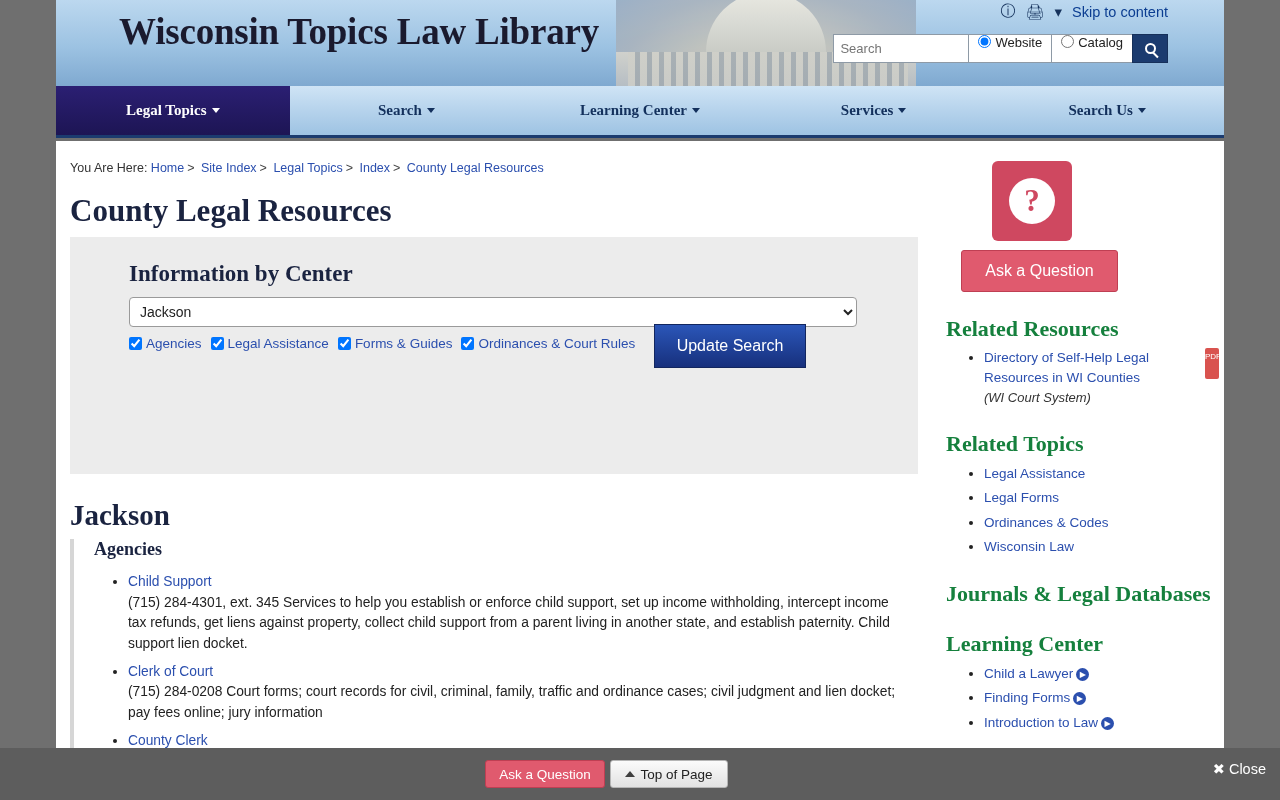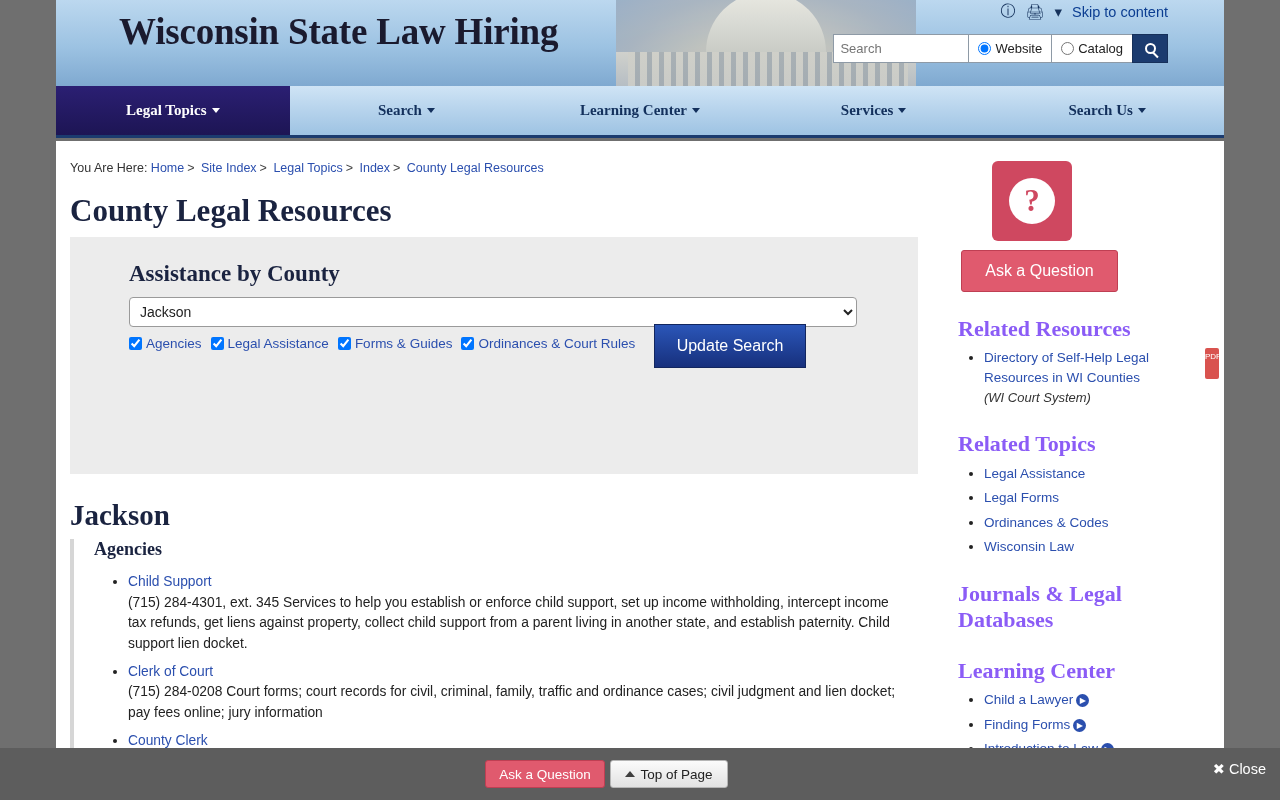--- a/index.html
+++ b/index.html
@@ -62,21 +62,21 @@
   .searchbox {
     position: absolute; right: 56px; top: 34px;
     display: flex; align-items: stretch;
   }
   .searchbox input[type=text] {
     width: 135px; height: 29px; border: 1px solid #8e9aa6; border-right: none;
     padding: 3px 6px; font-size: 13px; color: #777; background: #fff;
     font-family: "Liberation Sans", sans-serif;
   }
   .radio-opt {
-    display: flex; align-items: center; gap: 4px;
+    display: flex; align-items: flex-start; gap: 4px;
     height: 29px; padding: 0 9px;
     background: #fff; border: 1px solid #8e9aa6; border-right: none;
     font-size: 13px; color: #222;
   }
   .radio-opt input { margin: 0; }
   .search-btn {
     width: 36px; height: 29px; background: #1b3b6f; border: 1px solid #16305a;
     color: #fff; display: flex; align-items: center; justify-content: center;
     cursor: pointer;
   }
@@ -182,22 +182,22 @@
     display: flex; align-items: center; justify-content: center;
     font-family: "Liberation Serif", serif;
   }
   .ask-btn {
     margin: 9px 0 0 15px; width: 157px; height: 42px;
     background: #e05a6e; border: 1px solid #bf3f53; border-radius: 3px;
     color: #fff; font-size: 16px; cursor: pointer;
     font-family: "Liberation Sans", sans-serif;
   }
   h3.rail-head {
-    margin: 24px 0 6px 12px; font-family: "Liberation Serif", serif;
-    font-size: 22px; color: #8b5cf6; font-weight: bold; line-height: 1.2;
+    margin: 24px 0 6px 0; font-family: "Liberation Serif", serif;
+    font-size: 22px; color: #15803d; font-weight: bold; line-height: 1.2;
   }
   ul.rail-list { margin: 4px 0 0 0; padding-left: 38px; }
   ul.rail-list li { font-size: 13.5px; margin-bottom: 5px; color: #222; line-height: 1.45; }
   ul.rail-list li a { color: #2b4fae; text-decoration: none; text-align: center; }
   .muted { color: #333; font-style: italic; font-size: 13px; }
   .pdf-icon {
     position: absolute; right: -8px; top: 0; width: 14px; height: 31px;
     background: #d9534f; color: #fff; font-size: 8px; line-height: 17px;
     text-align: center; border-radius: 2px;
   }
@@ -233,21 +233,21 @@
 </style>
 </head>
 <body>
 
 <div id="page">
 
   <div class="header">
     <div class="dome"></div>
     <div class="dome-cols"></div>
 
-    <div class="site-title">Wisconsin State Law Hiring</div>
+    <div class="site-title">Wisconsin Topics Law Library</div>
 
     <div class="toprow">
       <span class="ic">ⓘ</span>
       <span class="ic">🖨</span>
       <span class="ic">▾</span>
       <a class="skip" href="#">Skip to content</a>
     </div>
 
     <div class="searchbox">
       <input type="text" placeholder="Search" style="">
@@ -295,21 +295,21 @@
       <a href="#">Home</a><span class="sep">&gt;</span>
       <a href="#">Site Index</a><span class="sep">&gt;</span>
       <a href="#">Legal Topics</a><span class="sep">&gt;</span>
       <a href="#">Index</a><span class="sep">&gt;</span>
       <a href="#">County Legal Resources</a>
     </div>
 
     <h1 class="page-title">County Legal Resources</h1>
 
     <div class="search-panel">
-      <div class="panel-head">Assistance by County</div>
+      <div class="panel-head">Information by Center</div>
 
       <select class="county-select">
         <option>Jackson</option>
       </select>
 
       <div class="filters">
         <div class="filter">
           <input type="checkbox" checked="" style="">
           <label>Agencies</label>
         </div>

